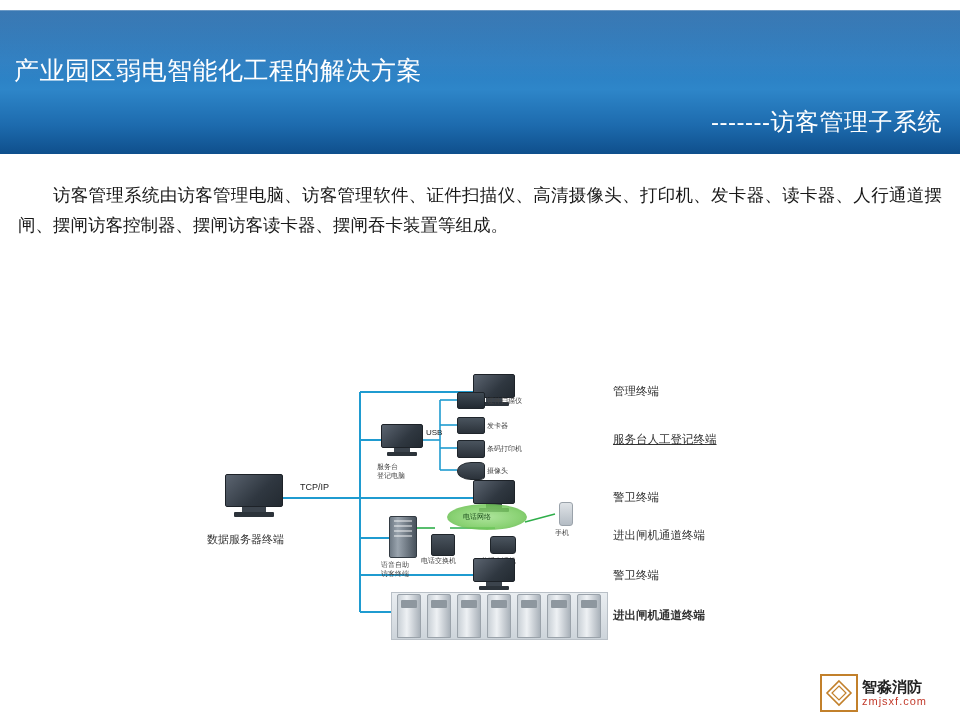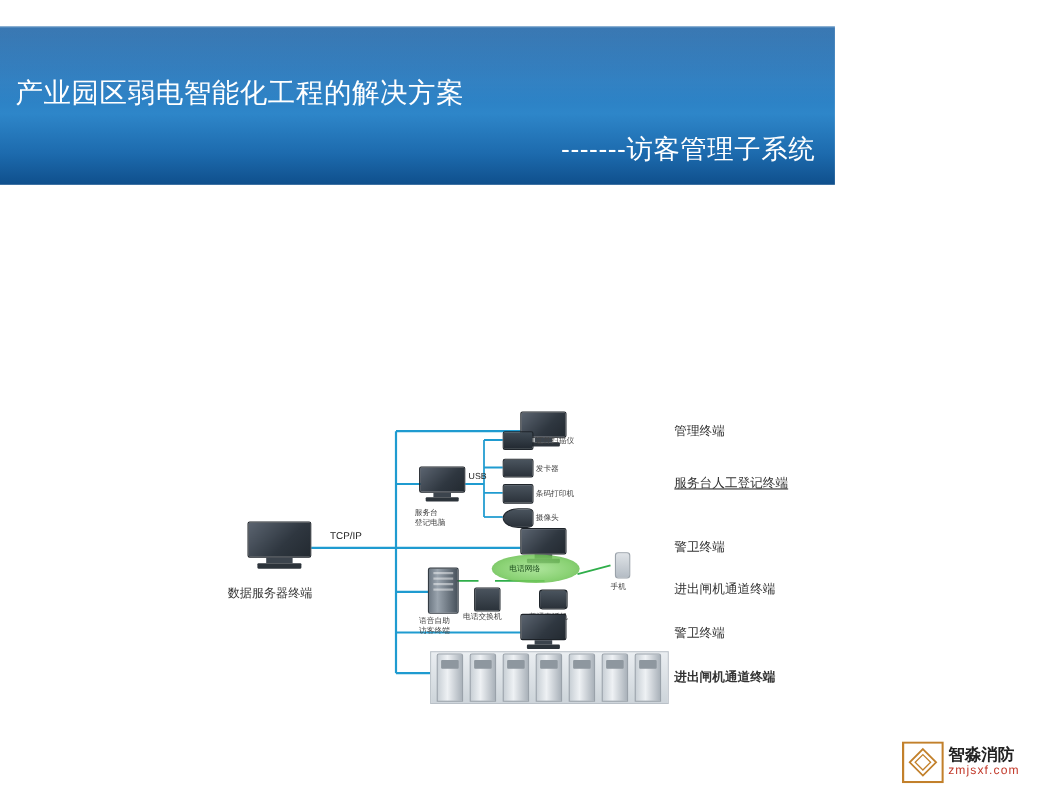--- a/index.html
+++ b/index.html
@@ -12,22 +12,22 @@
     background: #ffffff;
     font-family: "Liberation Serif", "DejaVu Serif", serif;
     overflow: hidden;
     position: relative;
   }
 
   
   .header {
     position: absolute;
     left: 0;
-    top: 24px;
-    width: 759px;
+    top: 10px;
+    width: 960px;
     height: 144px;
     background: linear-gradient(to bottom, #1a62a6 0%, #2a7cc0 35%, #2e86c9 55%, #1d6bae 80%, #0f4f8c 100%);
     box-shadow: inset 0 1px 0 rgba(255,255,255,0.25);
     overflow: hidden;
   }
   .header:after {
     content: "";
     position: absolute;
     left: 0; top: 0;
     width: 960px; height: 70px;
@@ -198,20 +198,21 @@
 </style>
 </head>
 <body>
 
 <div class="header">
   <div class="header-title">产业园区弱电智能化工程的解决方案</div>
   <div class="header-subtitle">-------访客管理子系统</div>
 </div>
 
 <div class="content">
+  <p class="para">访客管理系统由访客管理电脑、访客管理软件、证件扫描仪、高清摄像头、打印机、发卡器、读卡器、人行通道摆闸、摆闸访客控制器、摆闸访客读卡器、摆闸吞卡装置等组成。</p>
 </div>
 
 <div class="diagram">
 
   <svg class="diag-svg" width="600" height="290">
 
     <line x1="165" y1="22" x2="165" y2="242" stroke="#1f9bd0" stroke-width="2"></line>
 
     <line x1="165" y1="22" x2="278" y2="22" stroke="#1f9bd0" stroke-width="2"></line>
 

